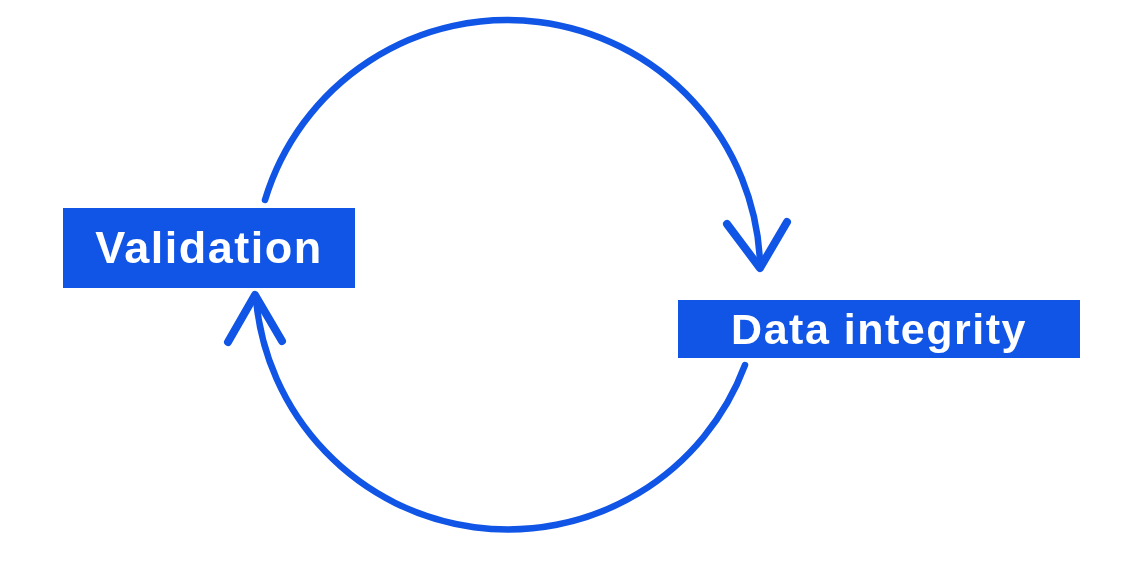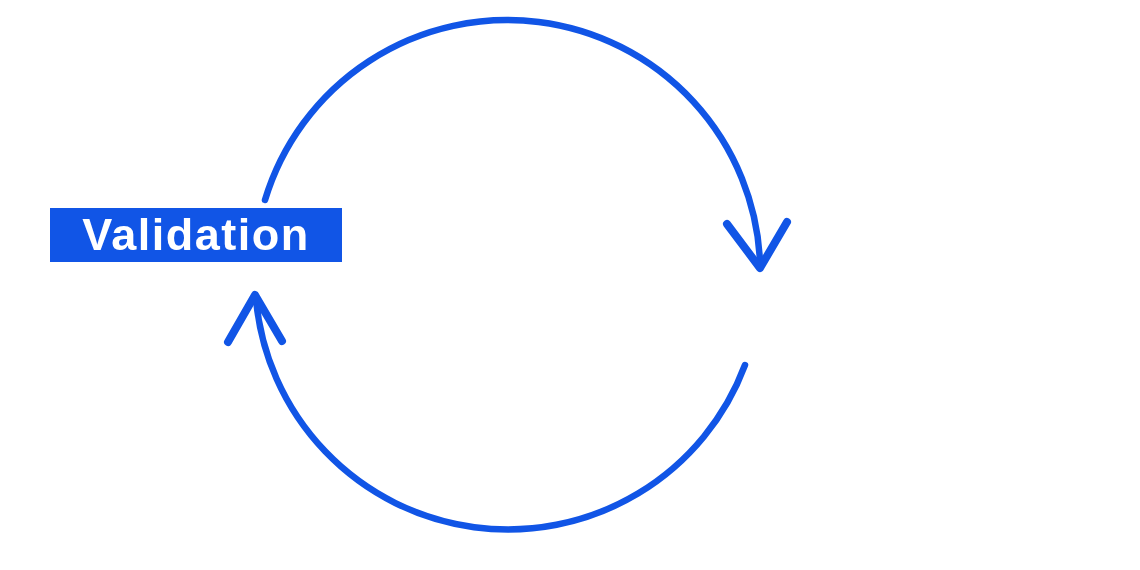--- a/index.html
+++ b/index.html
@@ -26,24 +26,24 @@
     position: absolute;
     display: flex;
     align-items: center;
     justify-content: center;
     font-weight: bold;
     letter-spacing: 1.5px;
     white-space: nowrap;
     user-select: none;
   }
   .node-validation {
-    left: 50px;
+    left: 63px;
     top: 208px;
     width: 292px;
-    height: 54px;
+    height: 80px;
     font-size: 45px;
   }
   .node-data-integrity {
     left: 678px;
     top: 300px;
     width: 402px;
     height: 58px;
     font-size: 43px;
   }
 </style>
@@ -60,14 +60,17 @@
 
     <polyline points="727,224 760,268 787,222" fill="none" stroke-width="8" stroke-linecap="round" stroke-linejoin="round" stroke="#1155e6"></polyline>
 
     <polyline points="228,342 255,295 282,341" fill="none" stroke-width="8" stroke-linecap="round" stroke-linejoin="round" stroke="#1155e6"></polyline>
   </svg>
 
   <div class="node-label node-validation" style="background-color: rgb(17, 85, 230); color: rgb(255, 255, 255);">
     <span>Validation</span>
   </div>
 
+  <div class="node-label node-data-integrity" style="background-color: rgb(17, 85, 230); color: rgb(255, 255, 255);">
+    <span>Data integrity</span>
+  </div>
 
 </div>
 
 </body></html>

